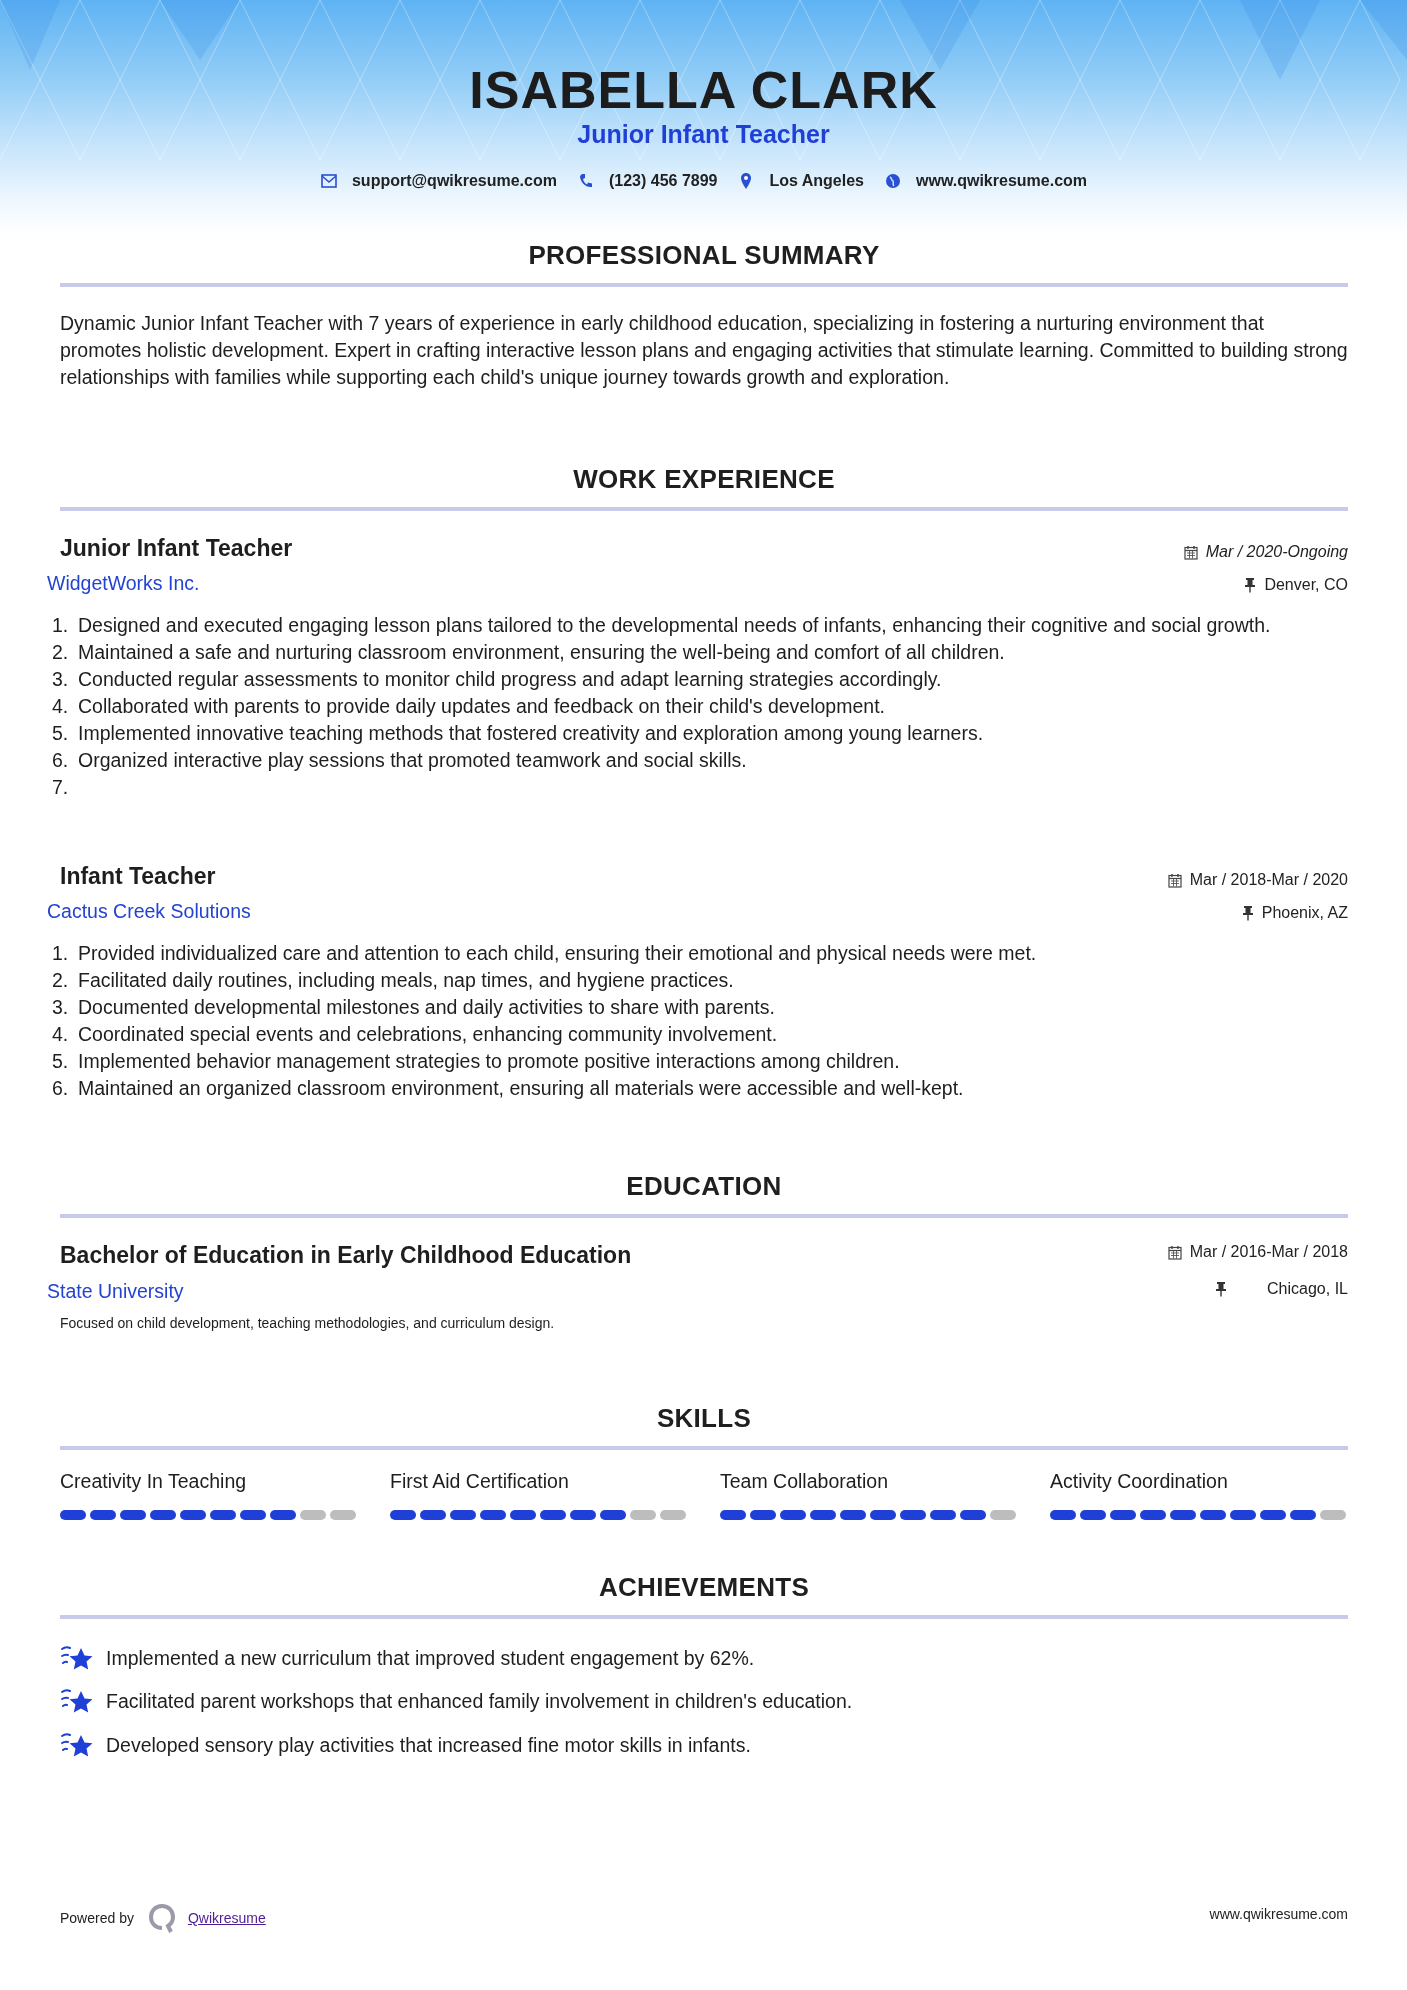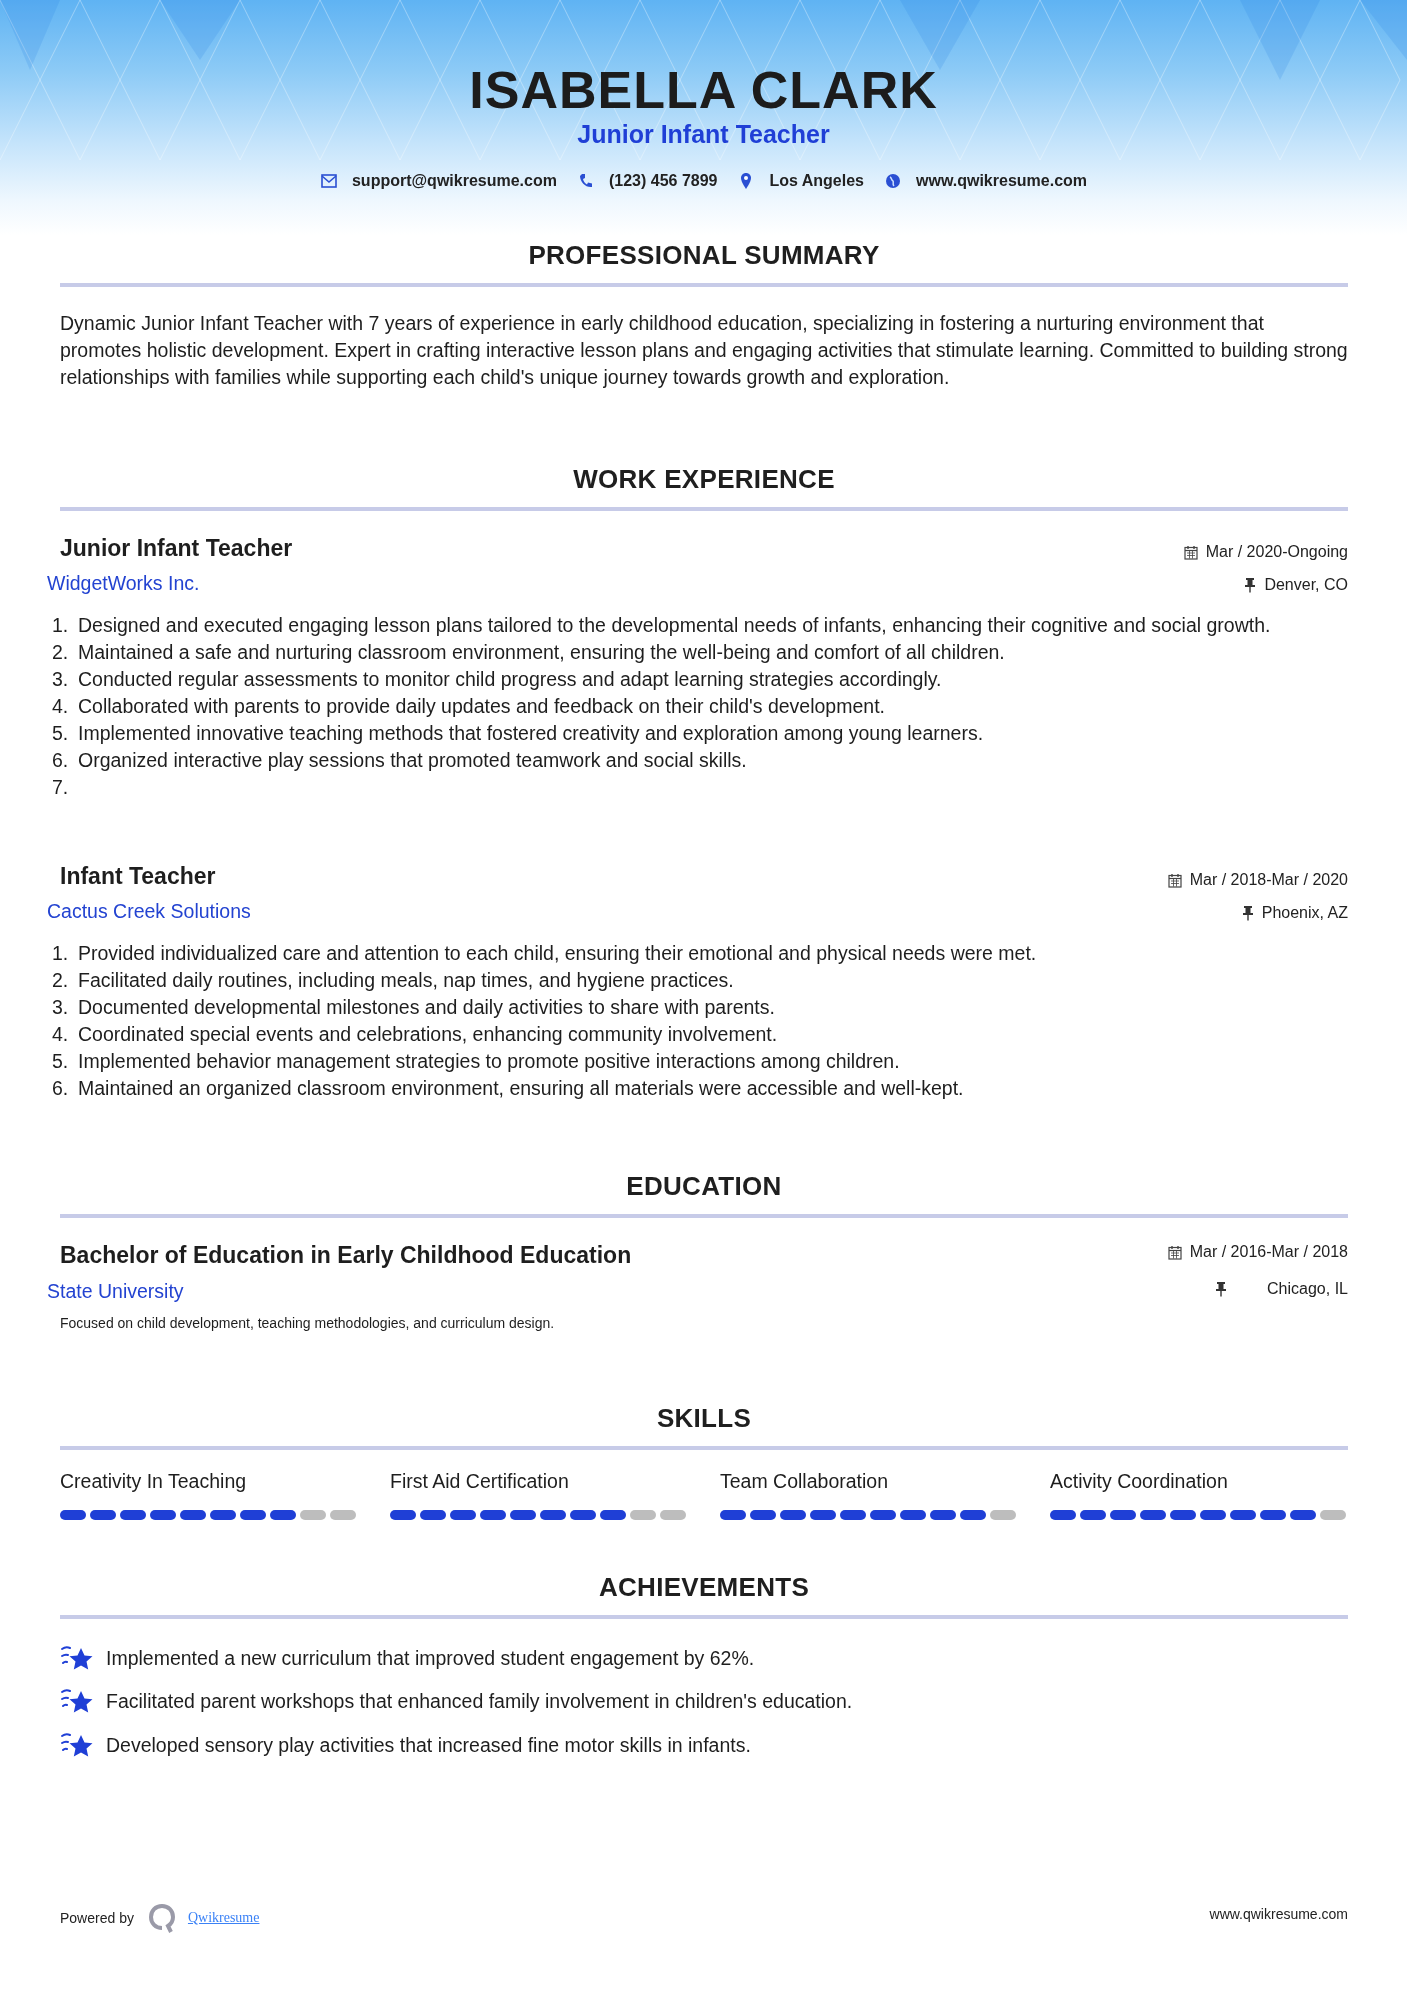--- a/index.html
+++ b/index.html
@@ -56,21 +56,21 @@
   .skill-name { font-size: 19.5px; color: #1e1e1e; height: 30px; }
   .skill-bar { display: flex; gap: 4px; margin-top: 10px; }
   .seg { width: 26px; height: 10px; border-radius: 5px; background: #bdbdbd; }
   .seg.on { background: #1f3fd6; }
 
   .ach { position: absolute; left: 60px; display: flex; align-items: center; font-size: 19.5px; color: #1e1e1e; }
   .ach .ic { width: 34px; height: 30px; margin-right: 12px; }
 
   .footer-left { position: absolute; left: 60px; top: 1903px; display: flex; align-items: center; font-size: 14px; color: #222; }
   .footer-left .q { margin: 0 12px 0 14px; }
-  .footer-left a { color: #3b82f6; text-decoration: underline; font-size: 14px; font-family: Liberation Serif, serif; }
+  .footer-left a { color: #4c1d95; text-decoration: underline; font-size: 14px; }
   .footer-right { position: absolute; right: 59px; top: 1906px; font-size: 14px; color: #222; }
 </style>
 </head>
 <body>
 
 <div class="header">
   <svg class="facets" width="1407" height="235" viewBox="0 0 1407 235" preserveAspectRatio="none">
     <g fill="none" stroke="rgba(255,255,255,0.35)" stroke-width="1">
       <path d="M0 0 L40 80 L0 160 M40 80 L80 0 M80 0 L120 80 L80 160 L40 80 M120 80 L160 0 L200 80 L160 160 L120 80 M200 80 L240 0 L280 80 L240 160 L200 80 M280 80 L320 0 L360 80 L320 160 L280 80 M360 80 L400 0 L440 80 L400 160 L360 80 M440 80 L480 0 L520 80 L480 160 L440 80 M520 80 L560 0 L600 80 L560 160 L520 80 M600 80 L640 0 L680 80 L640 160 L600 80 M680 80 L720 0 L760 80 L720 160 L680 80 M760 80 L800 0 L840 80 L800 160 L760 80 M840 80 L880 0 L920 80 L880 160 L840 80 M920 80 L960 0 L1000 80 L960 160 L920 80 M1000 80 L1040 0 L1080 80 L1040 160 L1000 80 M1080 80 L1120 0 L1160 80 L1120 160 L1080 80 M1160 80 L1200 0 L1240 80 L1200 160 L1160 80 M1240 80 L1280 0 L1320 80 L1280 160 L1240 80 M1320 80 L1360 0 L1400 80 L1360 160 L1320 80"></path>
     </g>
@@ -124,21 +124,21 @@
 </div>
 
 <div class="section-title" style="top:240px;">PROFESSIONAL SUMMARY</div>
 <div class="section-rule" style="top:283px;"></div>
 <div class="summary">Dynamic Junior Infant Teacher with 7 years of experience in early childhood education, specializing in fostering a nurturing environment that promotes holistic development. Expert in crafting interactive lesson plans and engaging activities that stimulate learning. Committed to building strong relationships with families while supporting each child's unique journey towards growth and exploration.</div>
 
 <div class="section-title" style="top:464px;">WORK EXPERIENCE</div>
 <div class="section-rule" style="top:507px;"></div>
 
 <div class="job-title" style="top:535px;">Junior Infant Teacher</div>
-<div class="meta" style="top:543px;">
+<div class="meta" style="top:543px;font-style:italic;">
   <span class="ic">
     <svg width="14" height="15" viewBox="0 0 14 15">
         <rect x="1" y="2.5" width="12" height="11.5" fill="none" stroke="#444" stroke-width="1.2"></rect>
         <line x1="1" y1="5.5" x2="13" y2="5.5" stroke="#444" stroke-width="1.2"></line>
         <line x1="4" y1="1" x2="4" y2="4" stroke="#444" stroke-width="1.4"></line>
         <line x1="10" y1="1" x2="10" y2="4" stroke="#444" stroke-width="1.4"></line>
         <path d="M3 8 H11 M3 10.5 H11 M5.5 6 V13.5 M8.5 6 V13.5" stroke="#444" stroke-width="0.8"></path>
       </svg>
   </span>
   <span>Mar / 2020-Ongoing</span>

